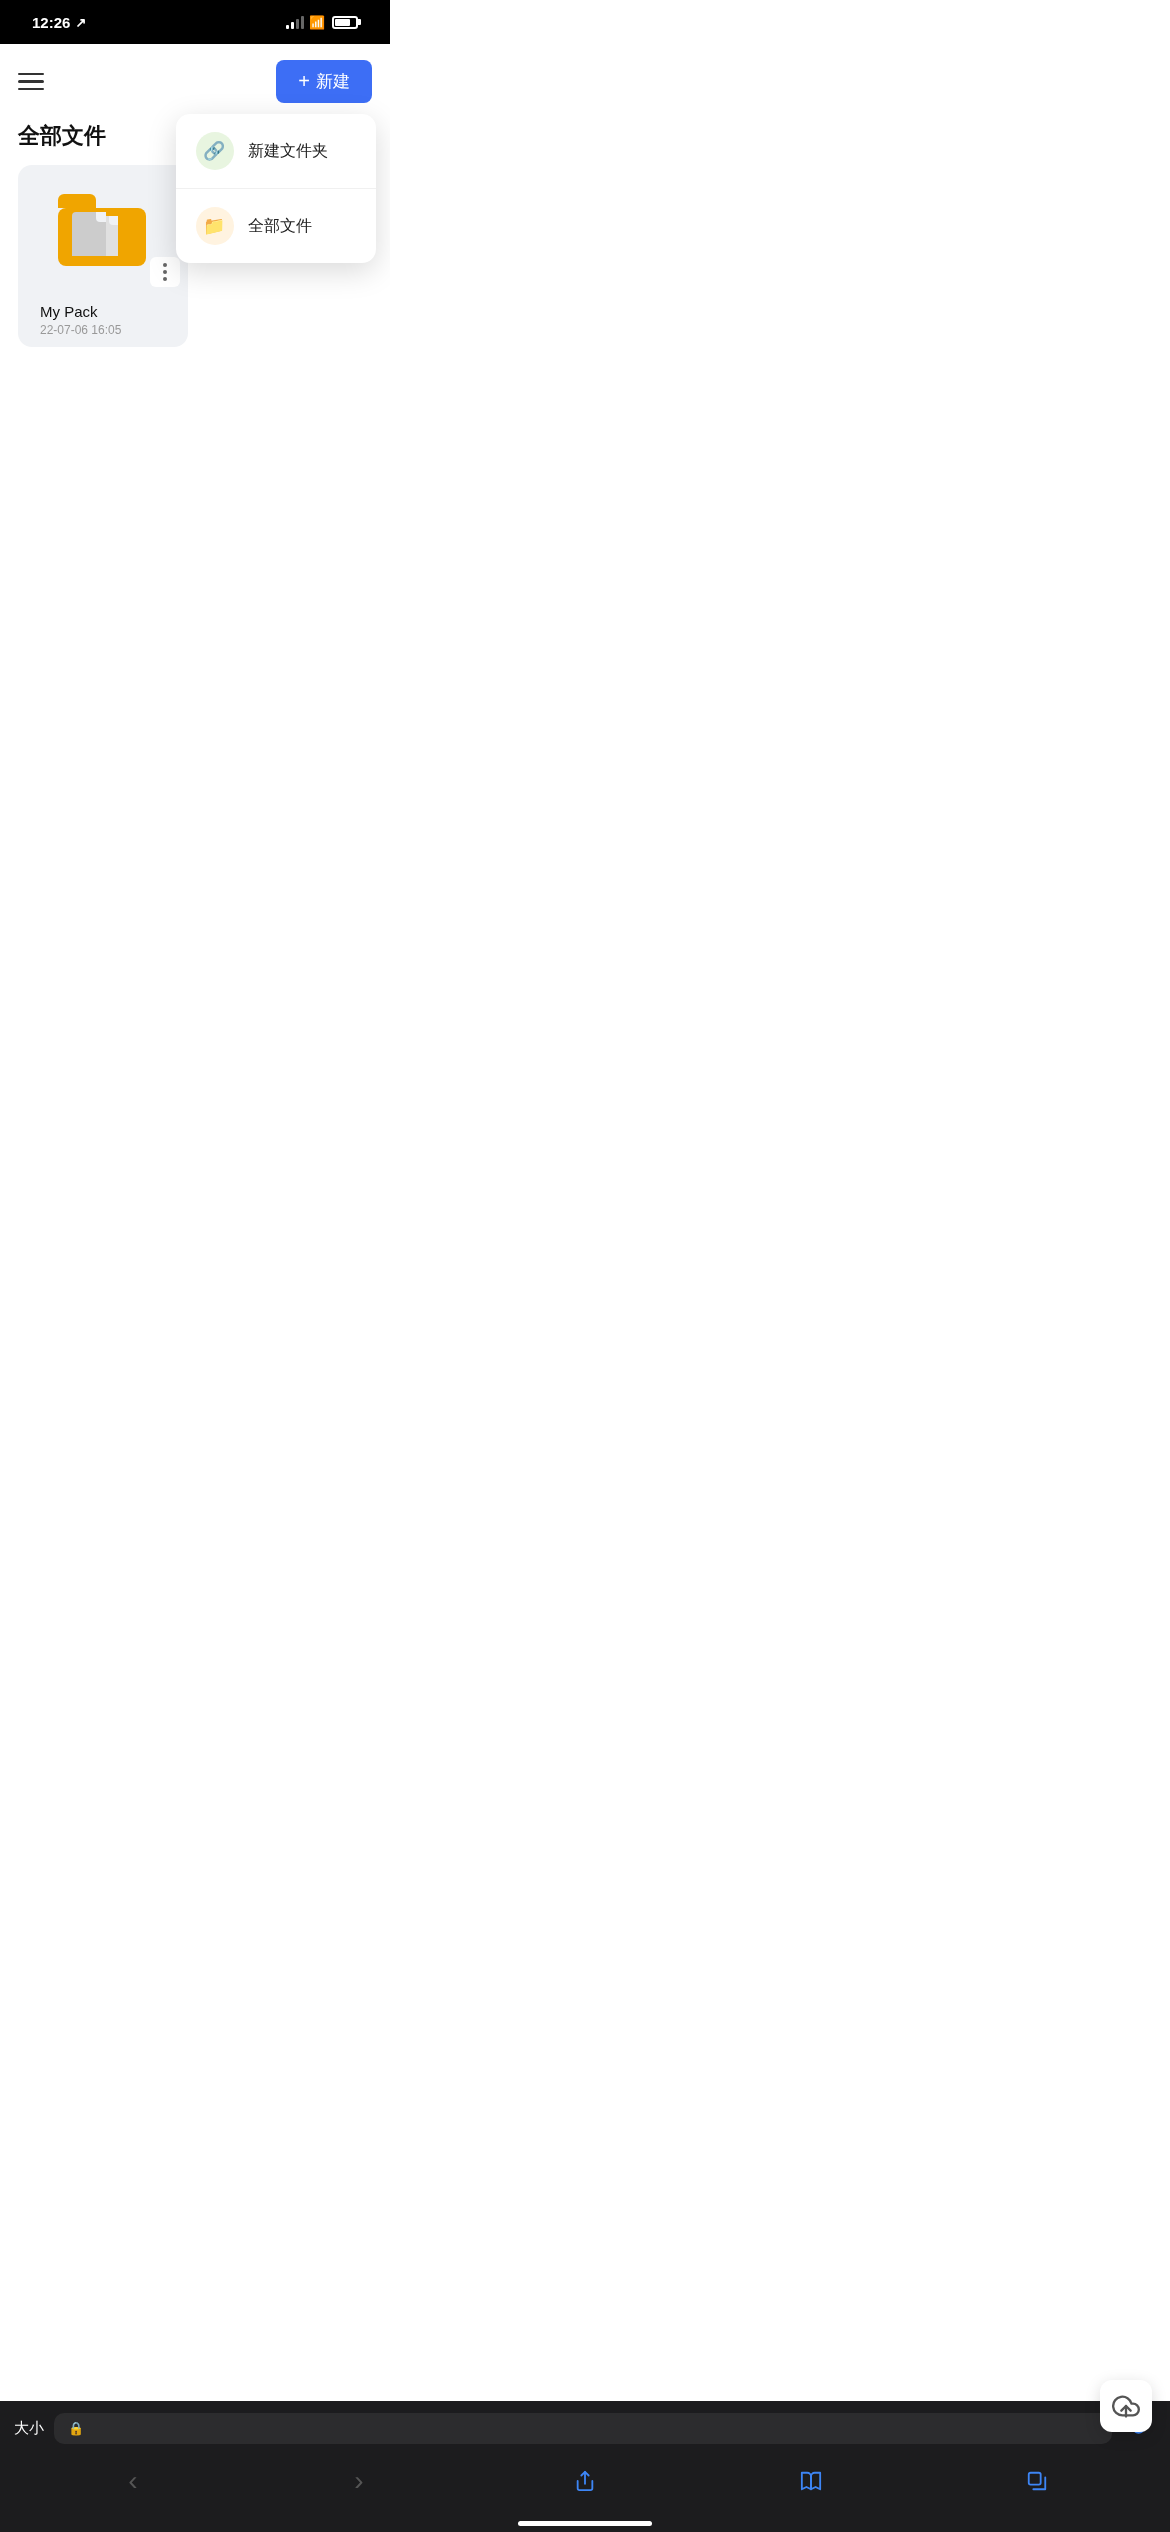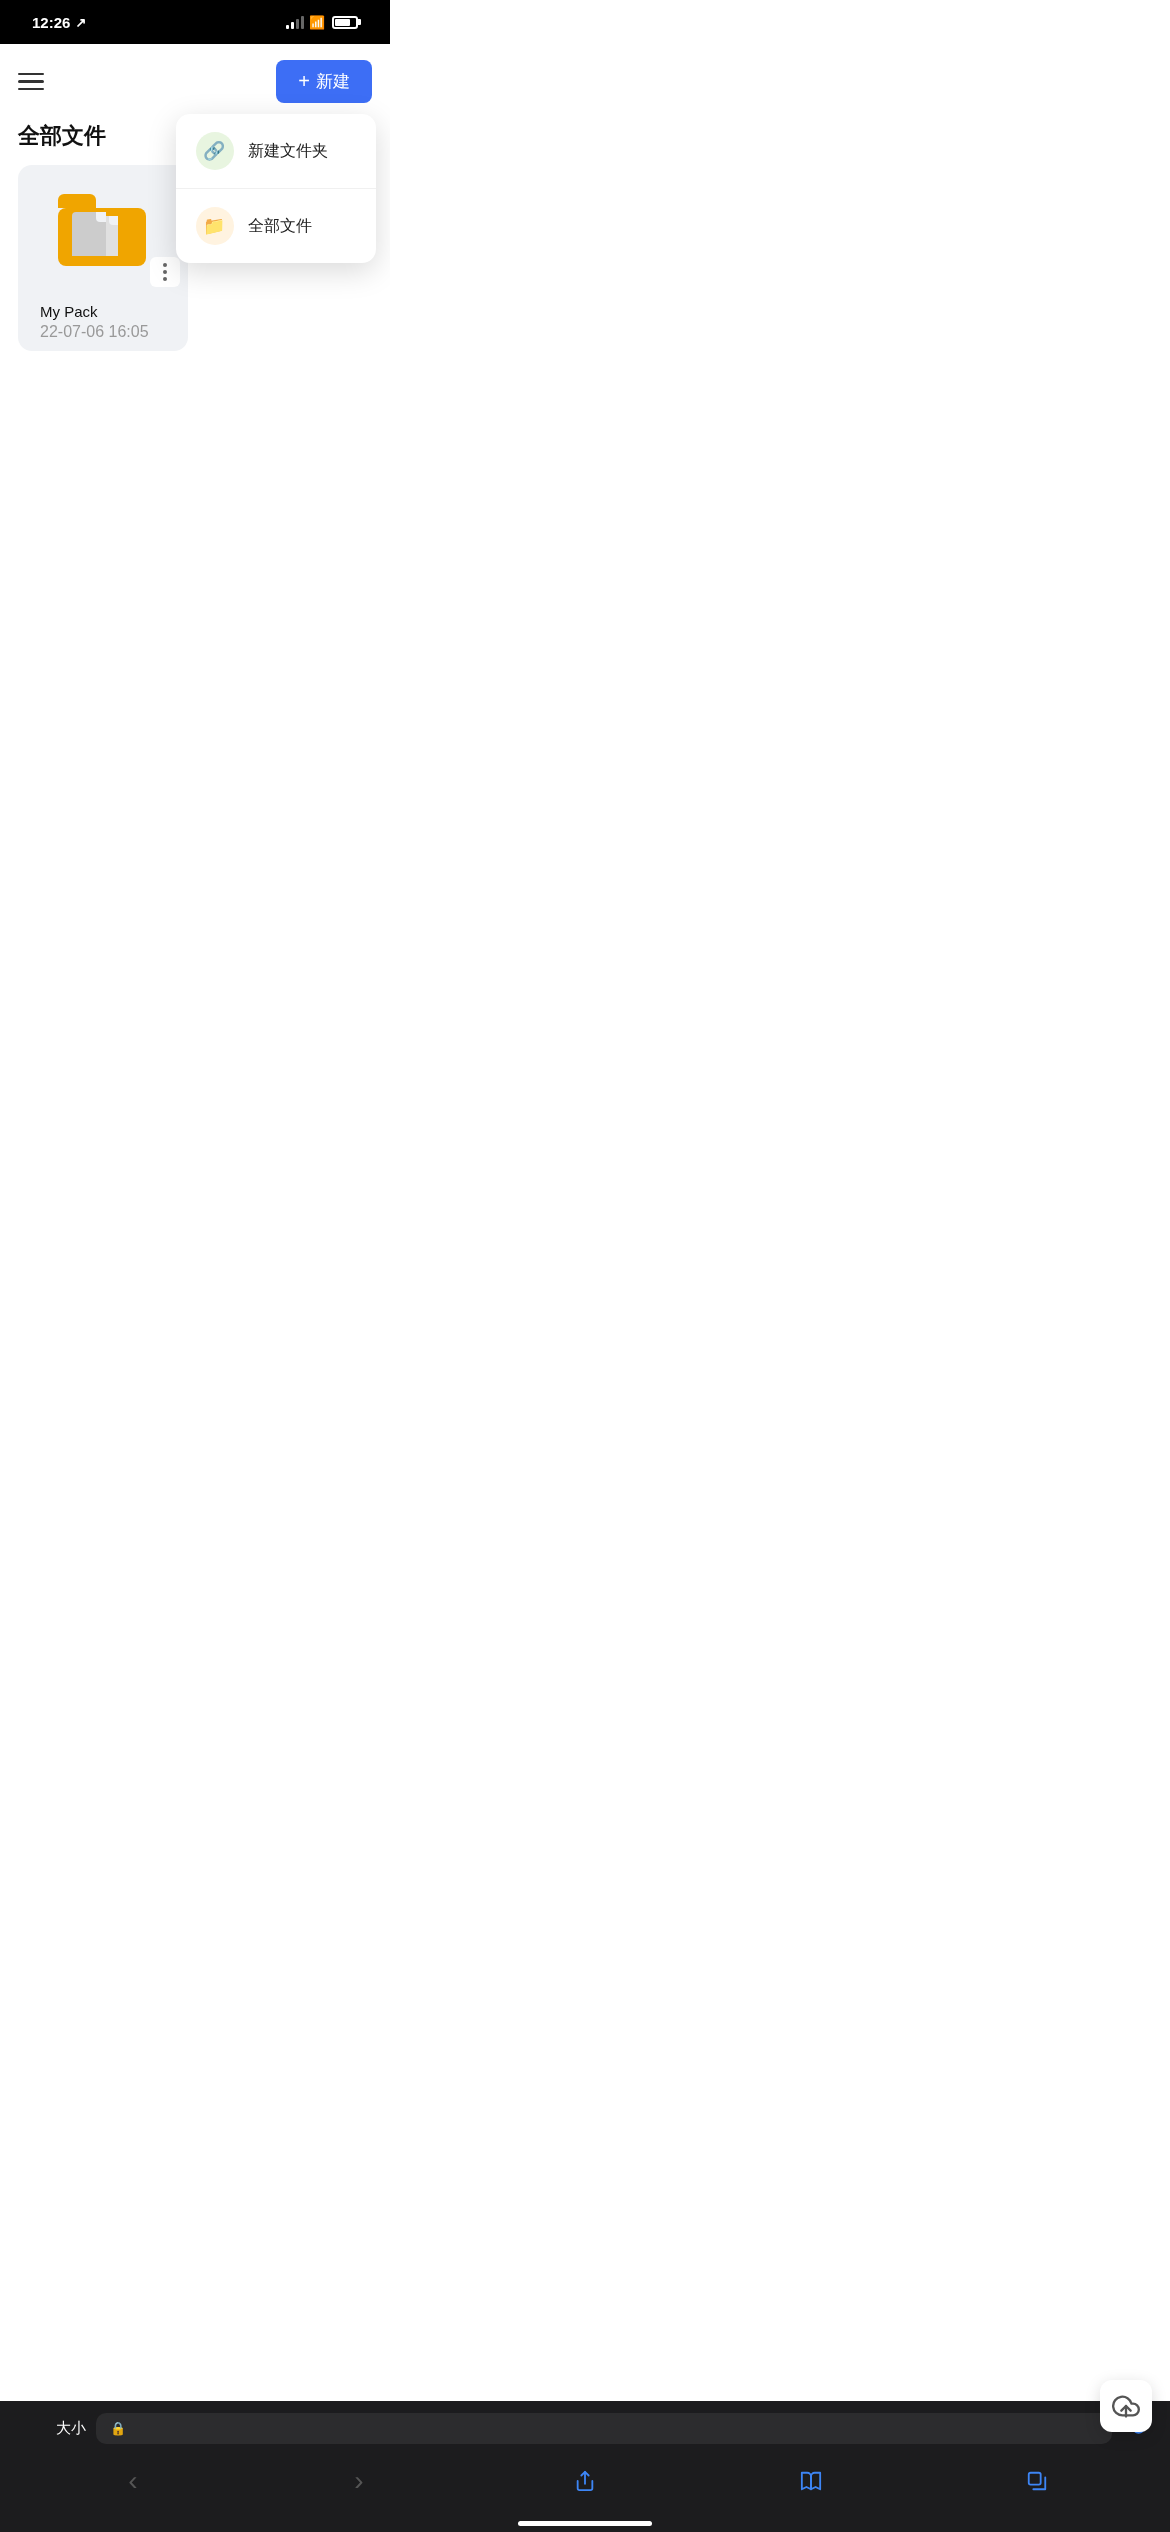--- a/index.html
+++ b/index.html
@@ -264,21 +264,21 @@
       padding: 8px 10px 10px;
       margin-left: 12px;
     }
     .file-name {
       font-size: 15px;
       font-weight: 500;
       color: #111;
       margin-bottom: 3px;
     }
     .file-meta {
-      font-size: 16px;
+      font-size: 12px;
       color: #999;
     }
     .dropdown-menu {
       position: absolute;
       top: 70px;
       right: 14px;
       background: #fff;
       border-radius: 14px;
       box-shadow: 0 8px 30px rgba(0,0,0,0.15);
       width: 200px;
@@ -337,21 +337,20 @@
       bottom: 0;
       left: 0;
       right: 0;
       background: #1c1c1e;
     }
     .browser-url-bar {
       padding: 10px 14px 8px;
       display: flex;
       align-items: center;
       gap: 10px;
-      margin-left: 42px;
     }
     .url-input-area {
       flex: 1;
       background: #2c2c2e;
       border-radius: 10px;
       padding: 8px 14px;
       display: flex;
       align-items: center;
       gap: 8px;
     }

